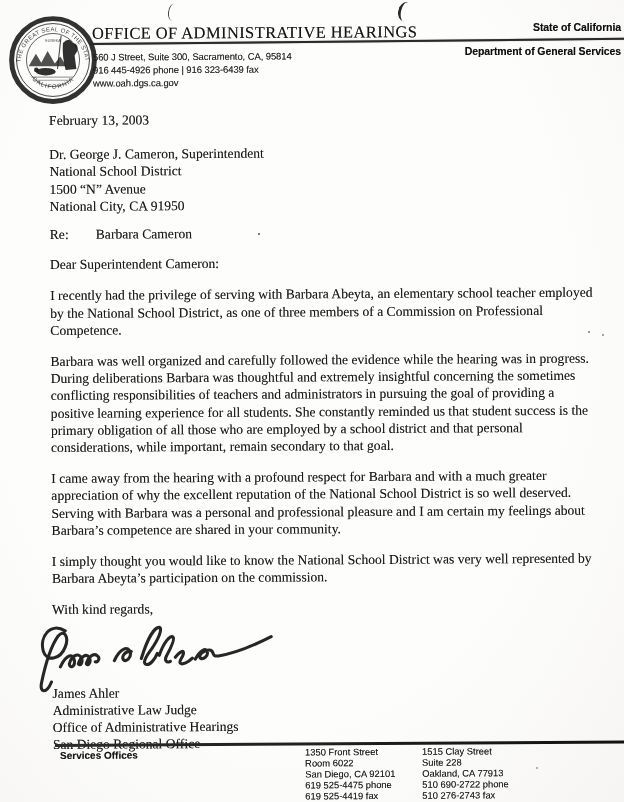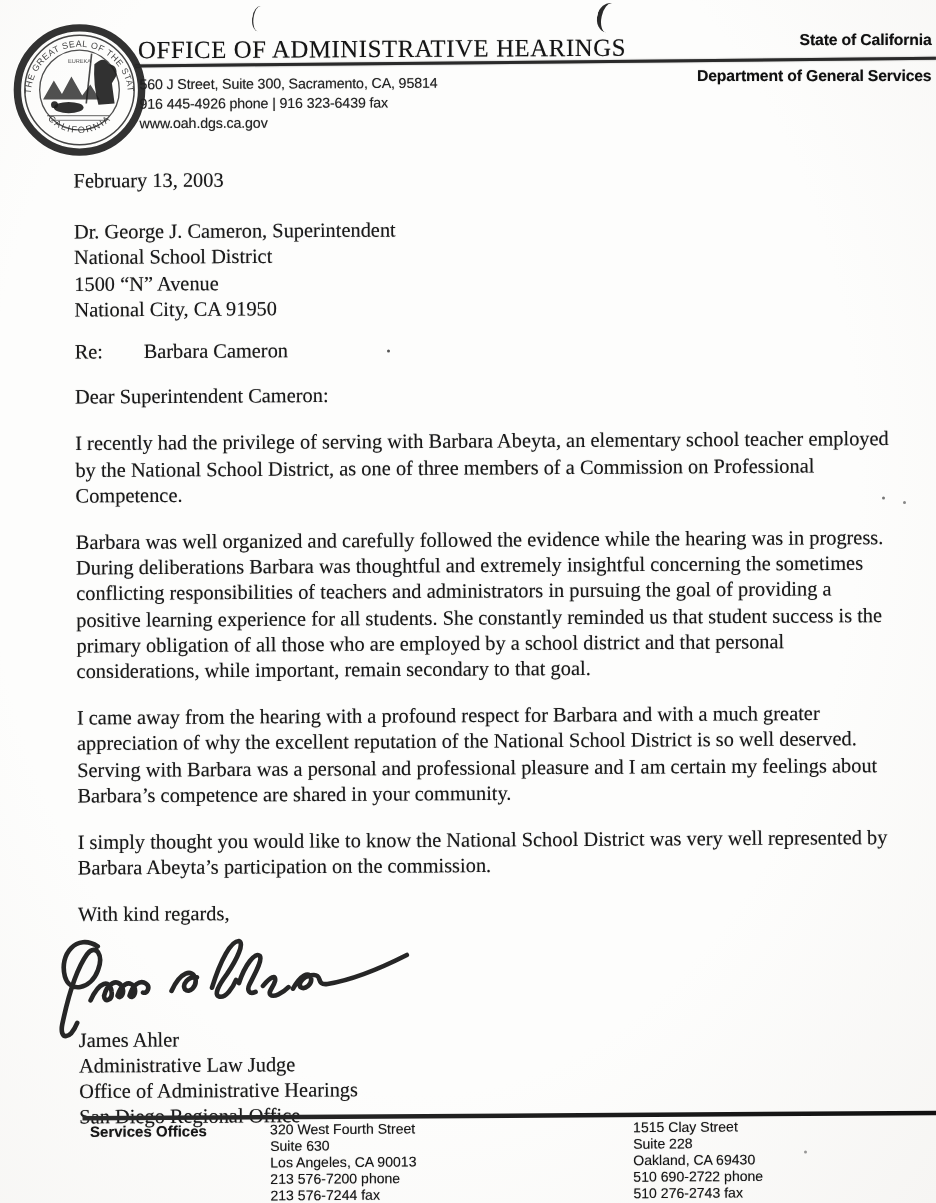--- a/index.html
+++ b/index.html
@@ -190,31 +190,31 @@
       <div>Office of Administrative Hearings</div>
       <div>San Diego Regional Office</div>
     </div>
   </div>
 
   <div class="footer-rule"></div>
 
   <div class="footer soft">
     <div class="ro-label">Services Offices</div>
 
-    <div class="office-col office-col-1">
-      <div>320 West Fourth Street</div>
-      <div>Suite 630</div>
-      <div>Los Angeles, CA 90013</div>
-      <div>213 576-7200 phone</div>
-      <div>213 576-7244 fax</div>
-    </div>
-
+
+    <div class="office-col office-col-2">
+      <div>1350 Front Street</div>
+      <div>Room 6022</div>
+      <div>San Diego, CA 92101</div>
+      <div>619 525-4475 phone</div>
+      <div>619 525-4419 fax</div>
+    </div>
 
     <div class="office-col office-col-3">
       <div>1515 Clay Street</div>
       <div>Suite 228</div>
-      <div>Oakland, CA 69430</div>
+      <div>Oakland, CA 77913</div>
       <div>510 690-2722 phone</div>
       <div>510 276-2743 fax</div>
     </div>
   </div>
 
 </div>
 
 </body></html>

